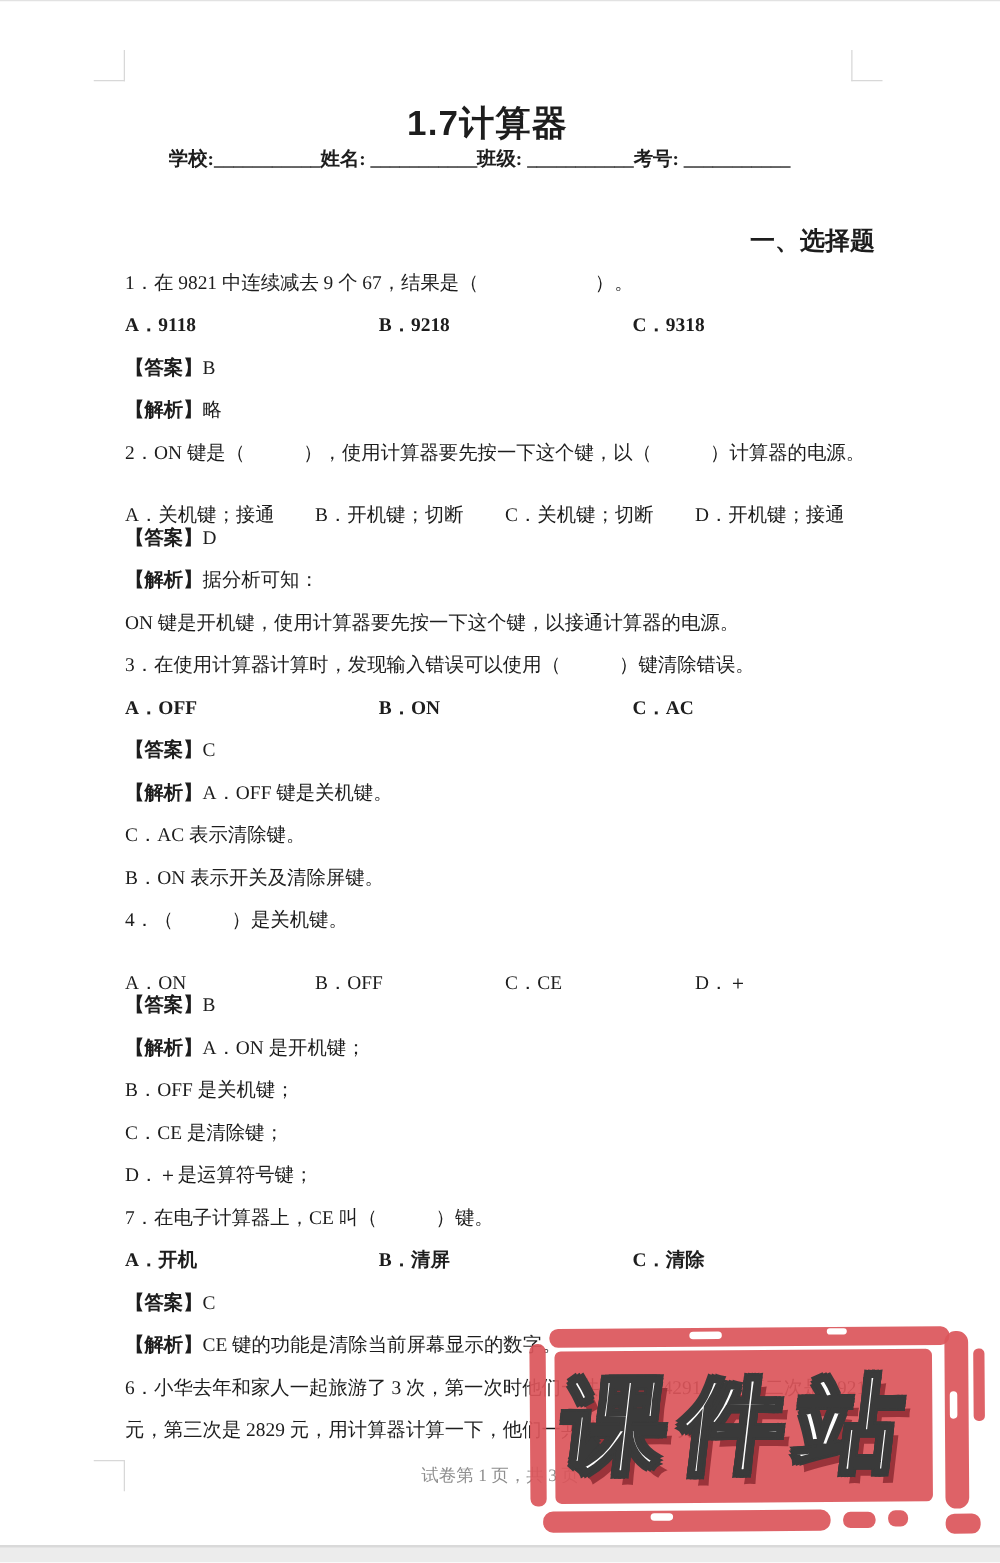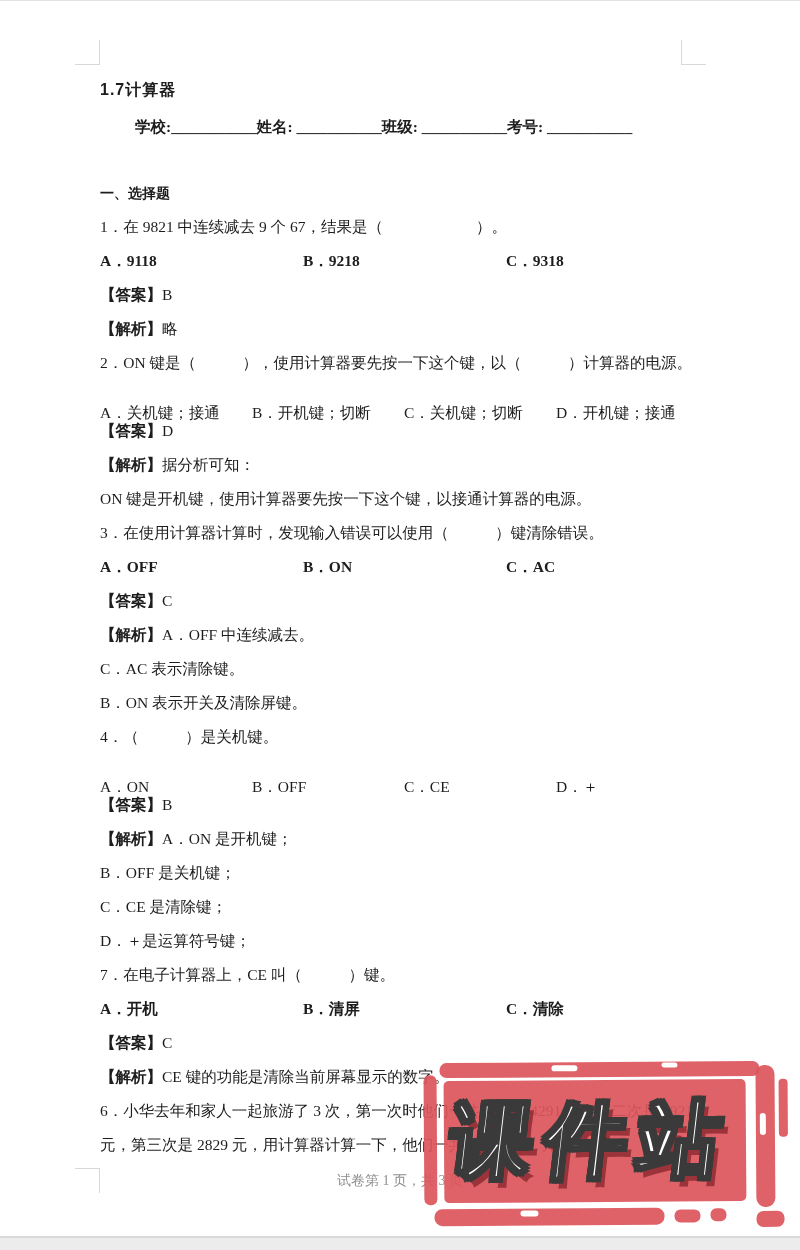--- a/index.html
+++ b/index.html
@@ -8,29 +8,29 @@
     font-family:"Liberation Serif","DejaVu Serif",serif;color:#1d1d1d;
   }
   .page-topline{position:absolute;left:0;top:0;width:800px;height:1px;background:#e2e2e2;}
   
   .mark{position:absolute;width:24px;height:24px;}
   .mark-tl{left:75px;top:40px;border-right:1px solid #d8d8d8;border-bottom:1px solid #d8d8d8;}
   .mark-tr{left:681px;top:40px;border-left:1px solid #d8d8d8;border-bottom:1px solid #d8d8d8;}
   .mark-bl{left:75px;top:1168px;border-right:1px solid #d8d8d8;border-top:1px solid #d8d8d8;}
 
   .doc-title{
-    position:absolute;left:100px;top:80px;width:580px;text-align:left;
-    font-family:"Liberation Sans","DejaVu Sans",sans-serif;font-weight:bold;font-size:16px;letter-spacing:1px;
+    position:absolute;left:100px;top:80px;width:580px;text-align:center;
+    font-family:"Liberation Sans","DejaVu Sans",sans-serif;font-weight:bold;font-size:28px;letter-spacing:1px;
   }
   .header-fill{position:absolute;left:135px;top:117px;font-size:15.5px;white-space:nowrap;font-weight:bold;}
 
   .doc-lines{position:absolute;left:100px;top:176px;width:600px;font-size:15.5px;}
   .line{height:34px;line-height:34px;white-space:nowrap;}
   .line b{font-family:"Liberation Sans","DejaVu Sans",sans-serif;font-weight:bold;}
-  .line.section{font-family:"Liberation Sans","DejaVu Sans",sans-serif;font-weight:bold;font-size:14px;}
+  .line.section{font-family:"Liberation Sans","DejaVu Sans",sans-serif;font-weight:bold;font-size:20px;text-align:right;}
   .opts3 span{display:inline-block;font-weight:bold;}
   .opts3 span:nth-child(1),.opts3 span:nth-child(2){width:203px;}
   .opts4 span{display:inline-block;margin-top:16px;}
   .opts4 span:nth-child(1),.opts4 span:nth-child(2),.opts4 span:nth-child(3){width:152px;}
 
   .page-footer{
     position:absolute;left:0;top:1172px;width:800px;text-align:center;
     color:#8e8e8e;font-size:14px;
   }
   .page-gap{position:absolute;left:0;top:1236px;width:800px;height:14px;background:#ececec;border-top:2px solid #d9d9d9;}
@@ -84,21 +84,21 @@
       <div class="line text"><b>【答案】</b><span>B</span></div>
       <div class="line text"><b>【解析】</b><span>略</span></div>
       <div class="line text"><span>2．ON 键是（　　　），使用计算器要先按一下这个键，以（　　　）计算器的电源。</span></div>
       <div class="line opts4"><span>A．关机键；接通</span><span>B．开机键；切断</span><span>C．关机键；切断</span><span>D．开机键；接通</span></div>
       <div class="line text"><b>【答案】</b><span>D</span></div>
       <div class="line text"><b>【解析】</b><span>据分析可知：</span></div>
       <div class="line text"><span>ON 键是开机键，使用计算器要先按一下这个键，以接通计算器的电源。</span></div>
       <div class="line text"><span>3．在使用计算器计算时，发现输入错误可以使用（　　　）键清除错误。</span></div>
       <div class="line opts3"><span>A．OFF</span><span>B．ON</span><span>C．AC</span></div>
       <div class="line text"><b>【答案】</b><span>C</span></div>
-      <div class="line text"><b>【解析】</b><span>A．OFF 中连续减去。</span></div>
+      <div class="line text"><b>【解析】</b><span>A．OFF 键是关机键。</span></div>
       <div class="line text"><span>C．AC 表示清除键。</span></div>
       <div class="line text"><span>B．ON 表示开关及清除屏键。</span></div>
       <div class="line text"><span>4．（　　　）是关机键。</span></div>
       <div class="line opts4"><span>A．ON</span><span>B．OFF</span><span>C．CE</span><span>D．＋</span></div>
       <div class="line text"><b>【答案】</b><span>B</span></div>
       <div class="line text"><b>【解析】</b><span>A．ON 是开机键；</span></div>
       <div class="line text"><span>B．OFF 是关机键；</span></div>
       <div class="line text"><span>C．CE 是清除键；</span></div>
       <div class="line text"><span>D．＋是运算符号键；</span></div>
       <div class="line text"><span>7．在电子计算器上，CE 叫（　　　）键。</span></div>

